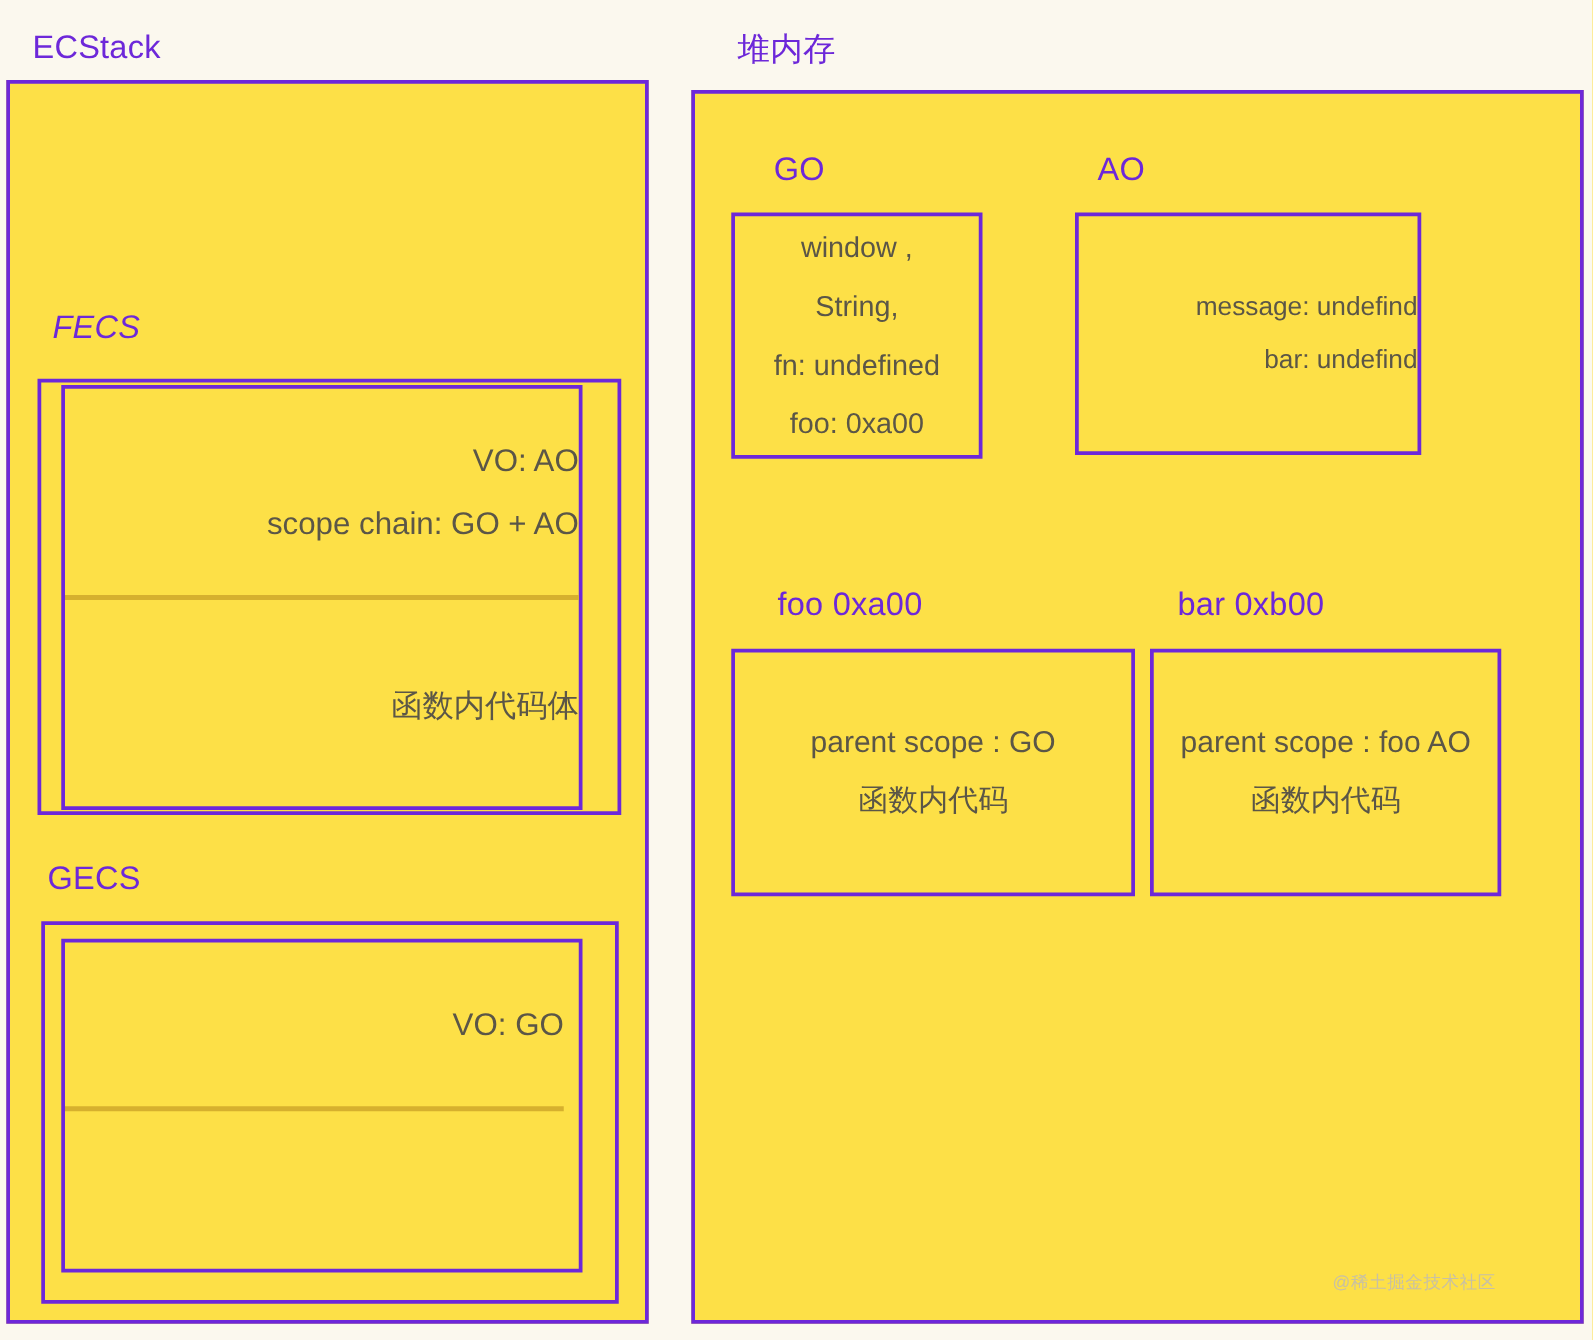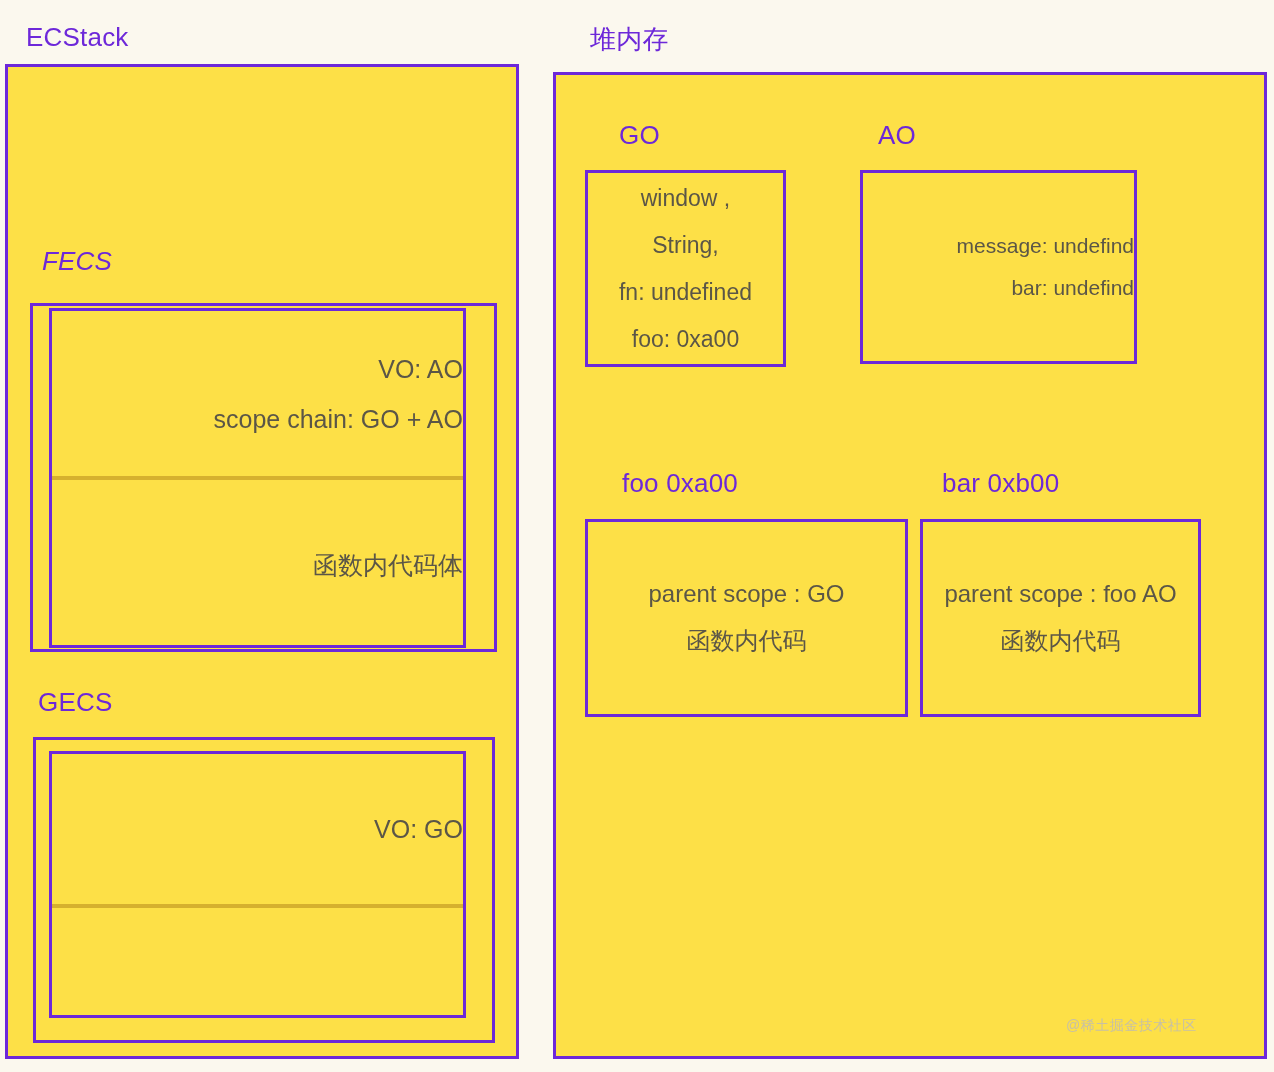--- a/index.html
+++ b/index.html
@@ -69,22 +69,22 @@
   #gecs-outer {
     left: 33px; top: 737px;
     width: 462px; height: 306px;
   }
   #gecs-inner {
     left: 49px; top: 751px;
     width: 417px; height: 267px;
   }
   #gecs-vo-section {
     position: absolute;
-    left: 0; top: 0; right: 0;
-    height: 154px;
+    left: 0; top: 0; right: 12px;
+    height: 135px;
     box-sizing: border-box;
     border-bottom: 4px solid #D6B02E;
   }
   #gecs-code-section {
     position: absolute;
     left: 0; top: 139px; right: 0; bottom: 0;
   }
 
   
   #heap-label { left: 590px; top: 22px; }

